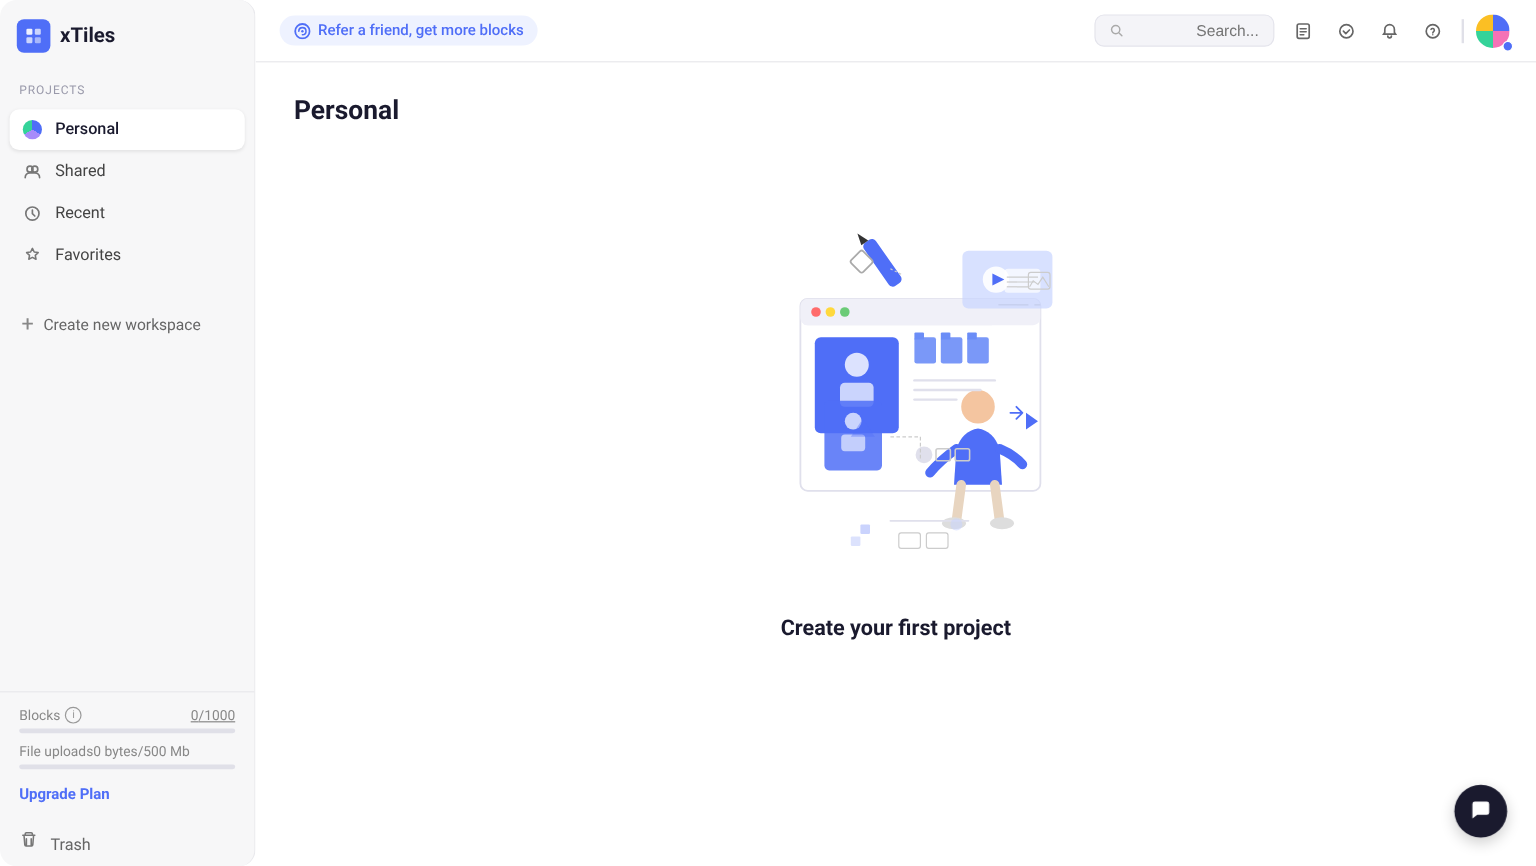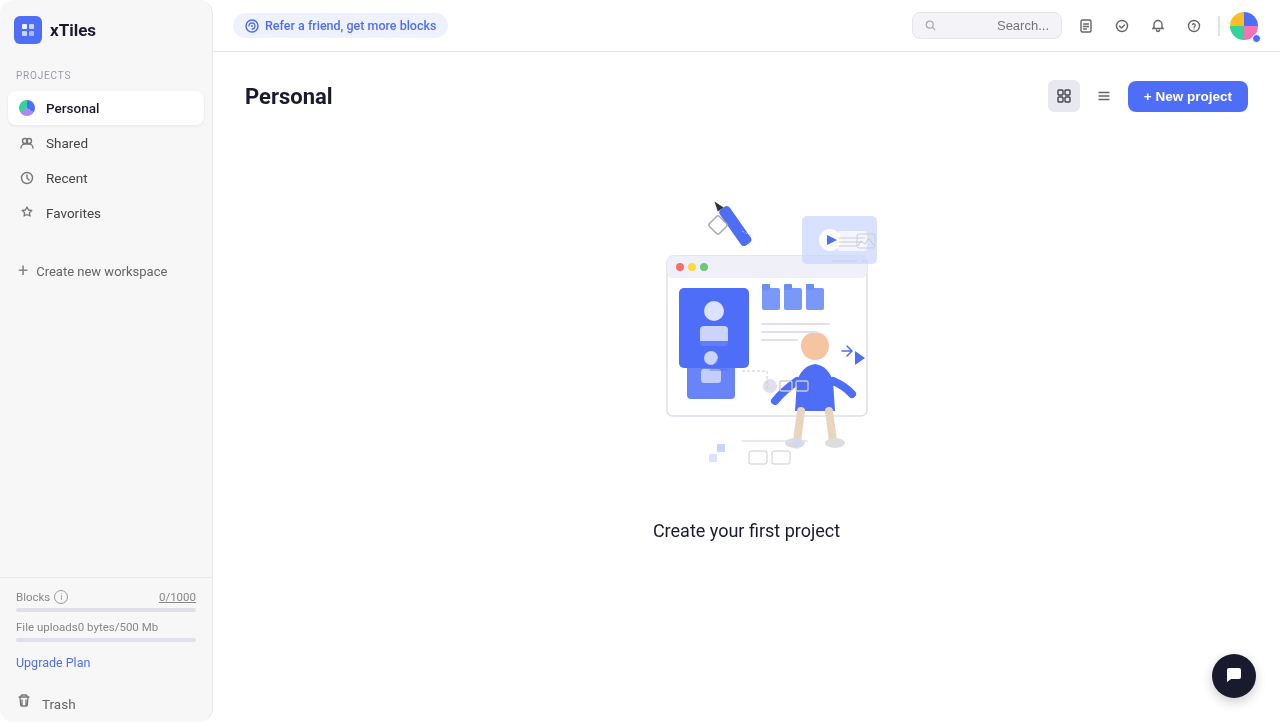--- a/index.html
+++ b/index.html
@@ -173,21 +173,21 @@
       width: 100%;
       height: 4px;
       background: #e0e0e8;
       border-radius: 2px;
       margin-bottom: 10px;
     }
 
     .upgrade-link {
       font-size: 12.5px;
       color: #4F6EF7;
-      font-weight: 400;
+      font-weight: 700;
       cursor: pointer;
       text-decoration: none;
     }
 
     .trash-item {
       display: flex;
       align-items: flex-end;
       gap: 10px;
       padding: 10px 16px;
       font-size: 13.5px;
@@ -352,21 +352,21 @@
     }
 
     .empty-illustration {
       width: 320px;
       height: 320px;
       margin-bottom: 24px;
     }
 
     .empty-title {
       font-size: 18px;
-      font-weight: 400;
+      font-weight: 700;
       color: #1a1a2e;
     }
 
     
     .chat-btn {
       position: fixed;
       bottom: 24px;
       right: 24px;
       width: 44px;
       height: 44px;
@@ -552,36 +552,20 @@
           <div class="avatar-btn"></div>
           <div style="position:absolute;bottom:-1px;right:-1px;width:9px;height:9px;background:#4F6EF7;border-radius:50%;border:1.5px solid #fff;"></div>
         </div>
       </div>
     </div>
   </div>
 
   <div class="page-content">
     <div class="page-header">
       <h1 class="page-title">Personal</h1>
-      <div class="header-actions">
-        <button class="view-toggle-btn active">
-          <svg width="16" height="16" viewBox="0 0 16 16" fill="none">
-            <rect x="2" y="2" width="5" height="5" rx="1" stroke="#444" stroke-width="1.4"></rect>
-            <rect x="9" y="2" width="5" height="5" rx="1" stroke="#444" stroke-width="1.4"></rect>
-            <rect x="2" y="9" width="5" height="5" rx="1" stroke="#444" stroke-width="1.4"></rect>
-            <rect x="9" y="9" width="5" height="5" rx="1" stroke="#444" stroke-width="1.4"></rect>
-          </svg>
-        </button>
-        <button class="view-toggle-btn">
-          <svg width="16" height="16" viewBox="0 0 16 16" fill="none">
-            <path d="M3 4.5h10M3 8h10M3 11.5h10" stroke="#666" stroke-width="1.4" stroke-linecap="round"></path>
-          </svg>
-        </button>
-        <button class="new-project-btn">+ New project</button>
-      </div>
     </div>
 
     <div class="empty-state">
 
       <svg class="empty-illustration" viewBox="0 0 320 320" fill="none" xmlns="http://www.w3.org/2000/svg">
 
         <rect x="80" y="80" width="200" height="160" rx="6" fill="white" stroke="#e0e0ec" stroke-width="1.5"></rect>
 
         <rect x="80" y="80" width="200" height="22" rx="6" fill="#f0f0f8"></rect>
         <rect x="82" y="91" width="160" height="11" rx="3" fill="#f0f0f8"></rect>

